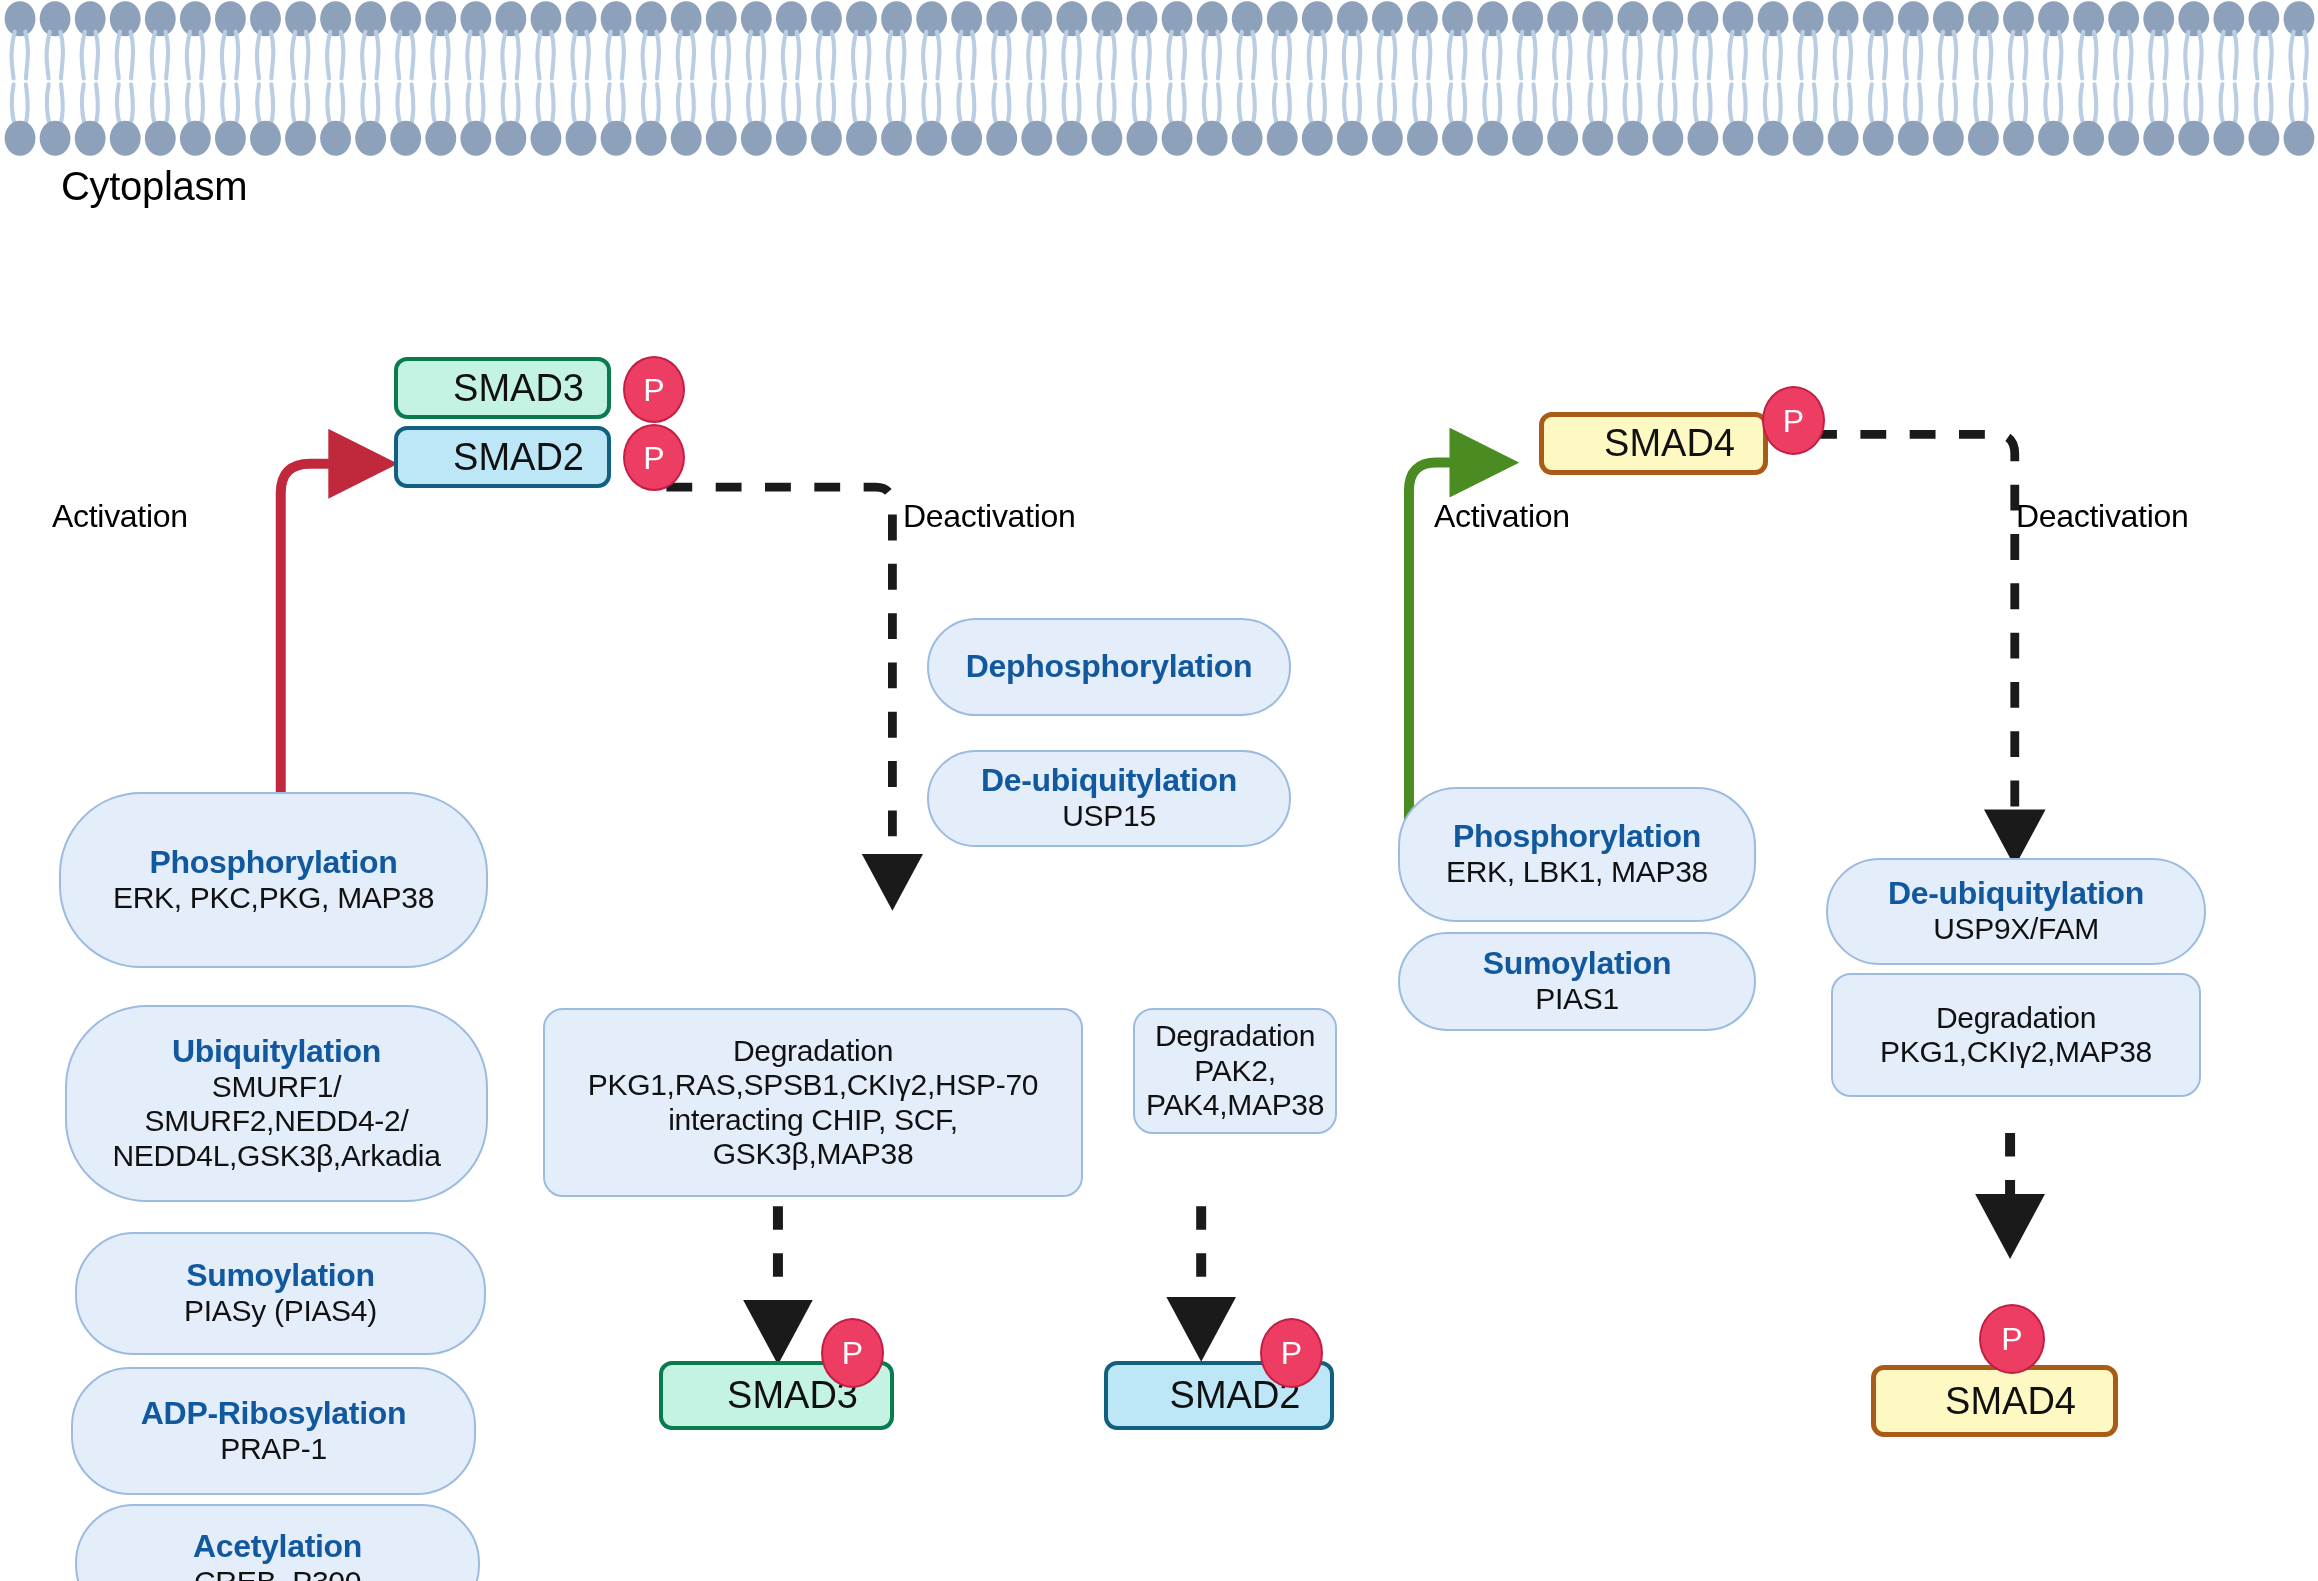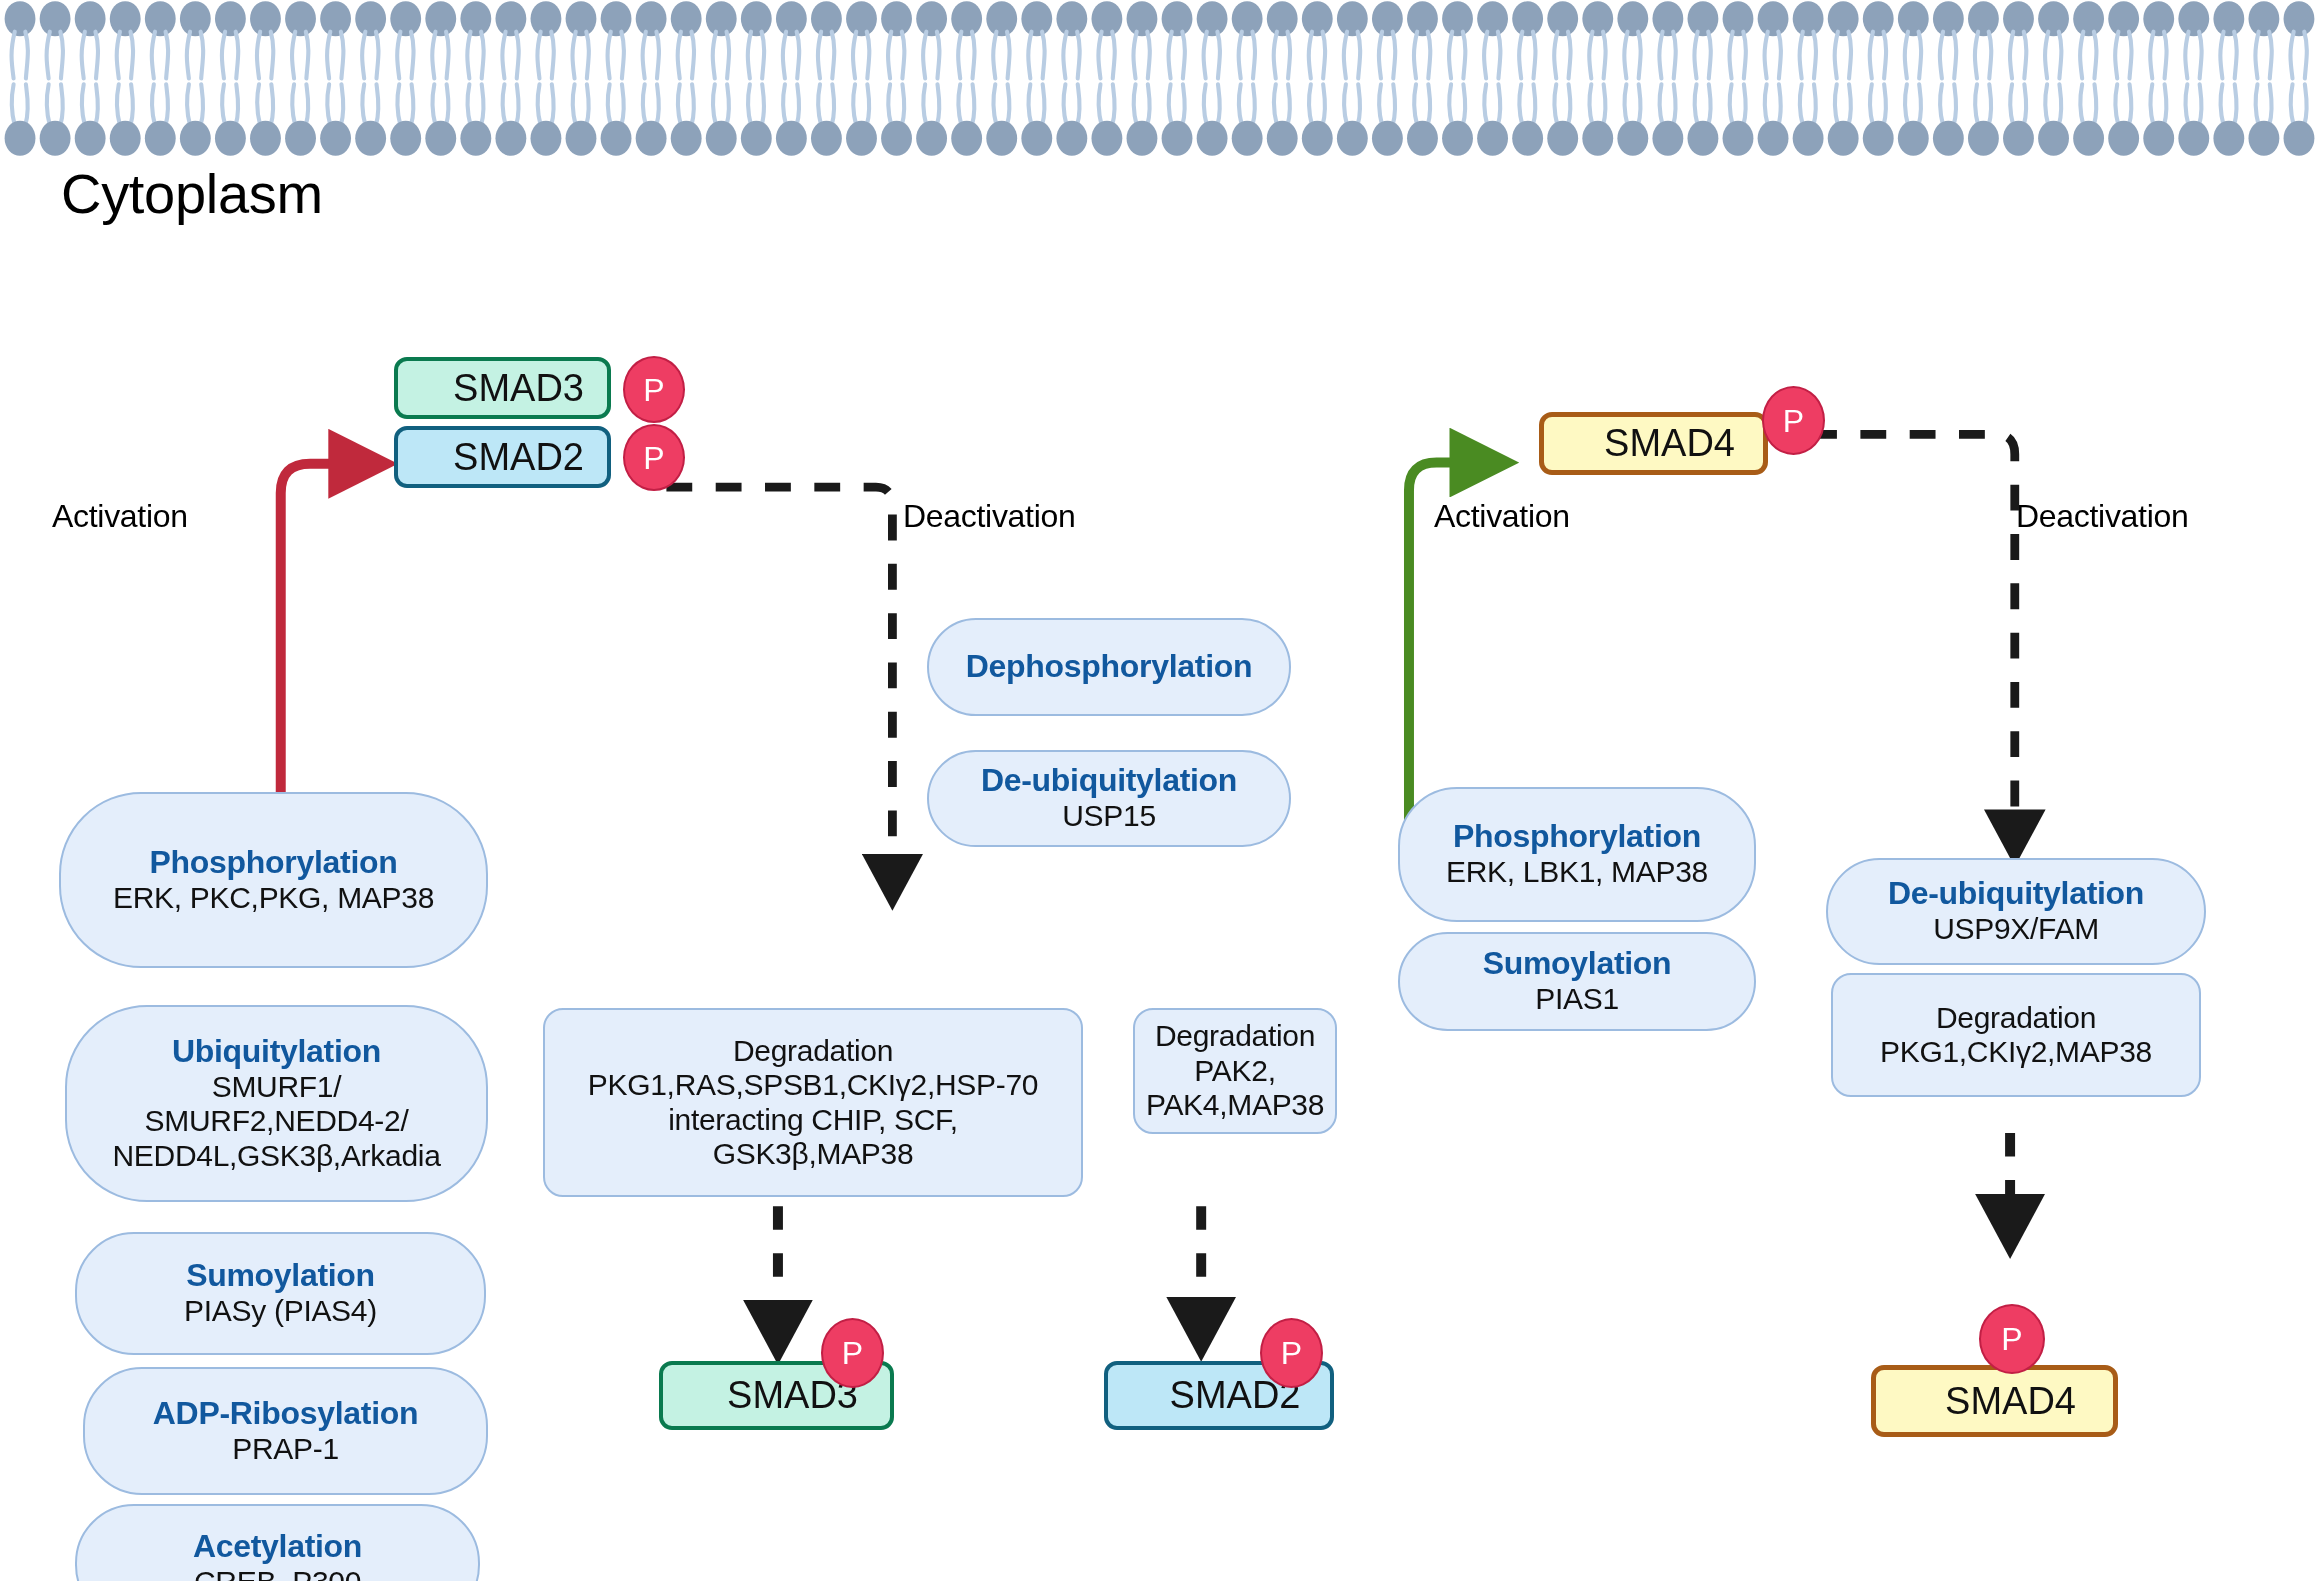--- a/index.html
+++ b/index.html
@@ -460,21 +460,21 @@
           <ellipse cx="3920.075757575758" cy="32" rx="26.333333333333336" ry="30" fill="#8da2ba"></ellipse>
           <path d="M 3911.075757575758,54 C 3903.075757575758,86 3905.075757575758,104 3909.075757575758,134" stroke="#b9cde3" stroke-width="7" fill="none" stroke-linecap="round"></path>
           <path d="M 3929.075757575758,54 C 3937.075757575758,82 3932.075757575758,106 3930.075757575758,134" stroke="#b9cde3" stroke-width="7" fill="none" stroke-linecap="round"></path>
           <path d="M 3911.075757575758,214 C 3903.075757575758,184 3905.075757575758,164 3909.075757575758,144" stroke="#b9cde3" stroke-width="7" fill="none" stroke-linecap="round"></path>
           <path d="M 3929.075757575758,214 C 3937.075757575758,186 3932.075757575758,160 3930.075757575758,144" stroke="#b9cde3" stroke-width="7" fill="none" stroke-linecap="round"></path>
           <ellipse cx="3920.075757575758" cy="236" rx="26.333333333333336" ry="30" fill="#8da2ba"></ellipse>
         </g>
     </svg>
   </div>
 
-  <div class="bigtext" style="left:61px;top:166px;font-size:56px;text-align:center;">Cytoplasm</div>
+  <div class="bigtext" style="left:61px;top:166px;font-size:40px;text-align:center;">Cytoplasm</div>
 
   <div class="bigtext" style="left:52px;top:500px;">Activation</div>
 
   <div class="bigtext" style="left:903px;top:500px;">Deactivation</div>
 
   <div class="bigtext" style="left:1434px;top:500px;">Activation</div>
 
   <div class="bigtext" style="left:2016px;top:500px;">Deactivation</div>
 
   <svg class="overlay" viewBox="0 0 3950 2695" xmlns="http://www.w3.org/2000/svg">
@@ -536,21 +536,21 @@
     <div class="s">SMURF1/
 SMURF2,NEDD4-2/
 NEDD4L,GSK3β,Arkadia</div>
   </div>
 
   <div class="pill round-md" style="left:75px;top:1232px;width:411px;height:123px;">
     <div class="t">Sumoylation</div>
     <div class="s">PIASy (PIAS4)</div>
   </div>
 
-  <div class="pill round-md" style="left:83px;top:1367px;width:405px;height:128px;">
+  <div class="pill round-md" style="left:71px;top:1367px;width:405px;height:128px;">
     <div class="t">ADP-Ribosylation</div>
     <div class="s">PRAP-1</div>
   </div>
 
   <div class="pill round-md" style="left:75px;top:1504px;width:405px;height:120px;">
     <div class="t">Acetylation</div>
     <div class="s">CREB, P300</div>
   </div>
 
   <div class="pill round-md" style="left:927px;top:618px;width:364px;height:98px;">

